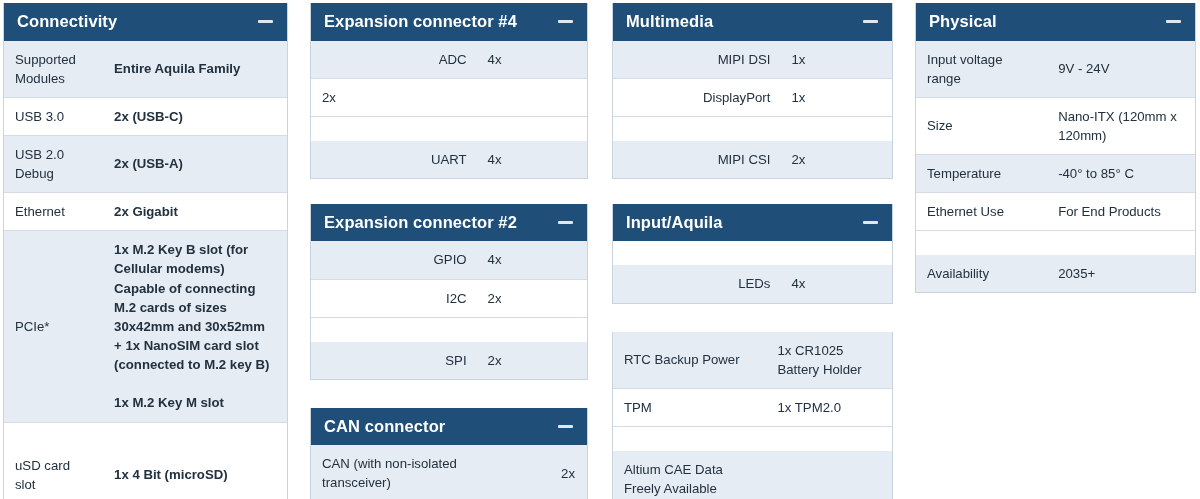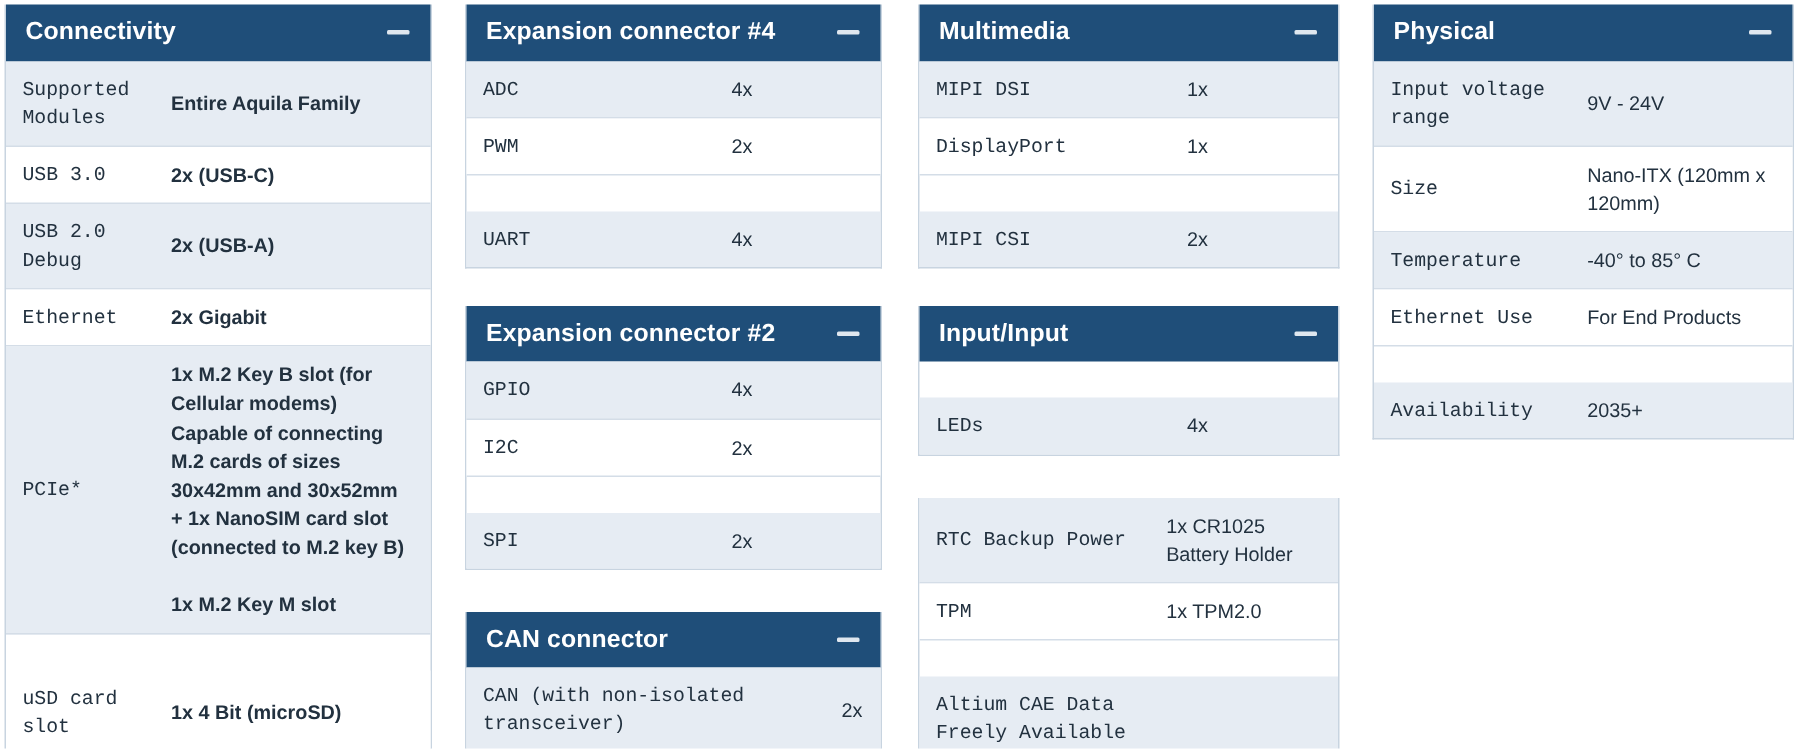--- a/index.html
+++ b/index.html
@@ -76,28 +76,28 @@
   .row:last-child { border-bottom: none; margin-top: 24px; }
   .row.odd  { background: #e6ecf3; }
   .row.even { background: #ffffff; }
 
   .cell {
     font-size: 13.2px;
     line-height: 1.45;
     padding: 9px 10px 9px 11px;
     box-sizing: border-box;
   }
-  .cell-label { color: #22313f; font-family: Liberation Mono, monospace; }
+  .cell-label { color: #22313f; }
   .cell-value { color: #22313f; }
 
   
   .split-35 .cell-label { width: 35%; }
   .split-35 .cell-value { width: 65%; font-weight: bold; }
 
-  .split-60 .cell-label { width: 60%; }
+  .split-60 .cell-label { width: 60%; text-align: right; }
   .split-60 .cell-value { width: 40%; }
 
   .split-82 .cell-label { width: 82%; }
   .split-82 .cell-value { width: 18%; text-align: right; padding-right: 12px; }
 
   .split-55 .cell-label { width: 55%; }
   .split-55 .cell-value { width: 45%; }
 
   .split-47 .cell-label { width: 47%; }
   .split-47 .cell-value { width: 53%; }
@@ -153,21 +153,20 @@
         <div class="card-header">
           <span class="card-title">Expansion connector #4</span>
           <span class="collapse-icon"></span>
         </div>
         <div class="rows split-60">
           <div class="row odd">
             <div class="cell cell-label">ADC</div>
             <div class="cell cell-value">4x</div>
           </div>
           <div class="row even">
-            <div class="cell cell-label">PWM</div>
             <div class="cell cell-value">2x</div>
           </div>
           <div class="row odd">
             <div class="cell cell-label">UART</div>
             <div class="cell cell-value">4x</div>
           </div>
         </div>
       </div>
       <div class="gap-b"></div>
       <div class="card">
@@ -225,21 +224,21 @@
           </div>
           <div class="row odd">
             <div class="cell cell-label">MIPI CSI</div>
             <div class="cell cell-value">2x</div>
           </div>
         </div>
       </div>
       <div class="gap-b"></div>
       <div class="card">
         <div class="card-header">
-          <span class="card-title">Input/Input</span>
+          <span class="card-title">Input/Aquila</span>
           <span class="collapse-icon"></span>
         </div>
         <div class="rows split-60">
           <div class="row odd">
             <div class="cell cell-label">LEDs</div>
             <div class="cell cell-value">4x</div>
           </div>
         </div>
       </div>
       <div class="gap-c"></div>

